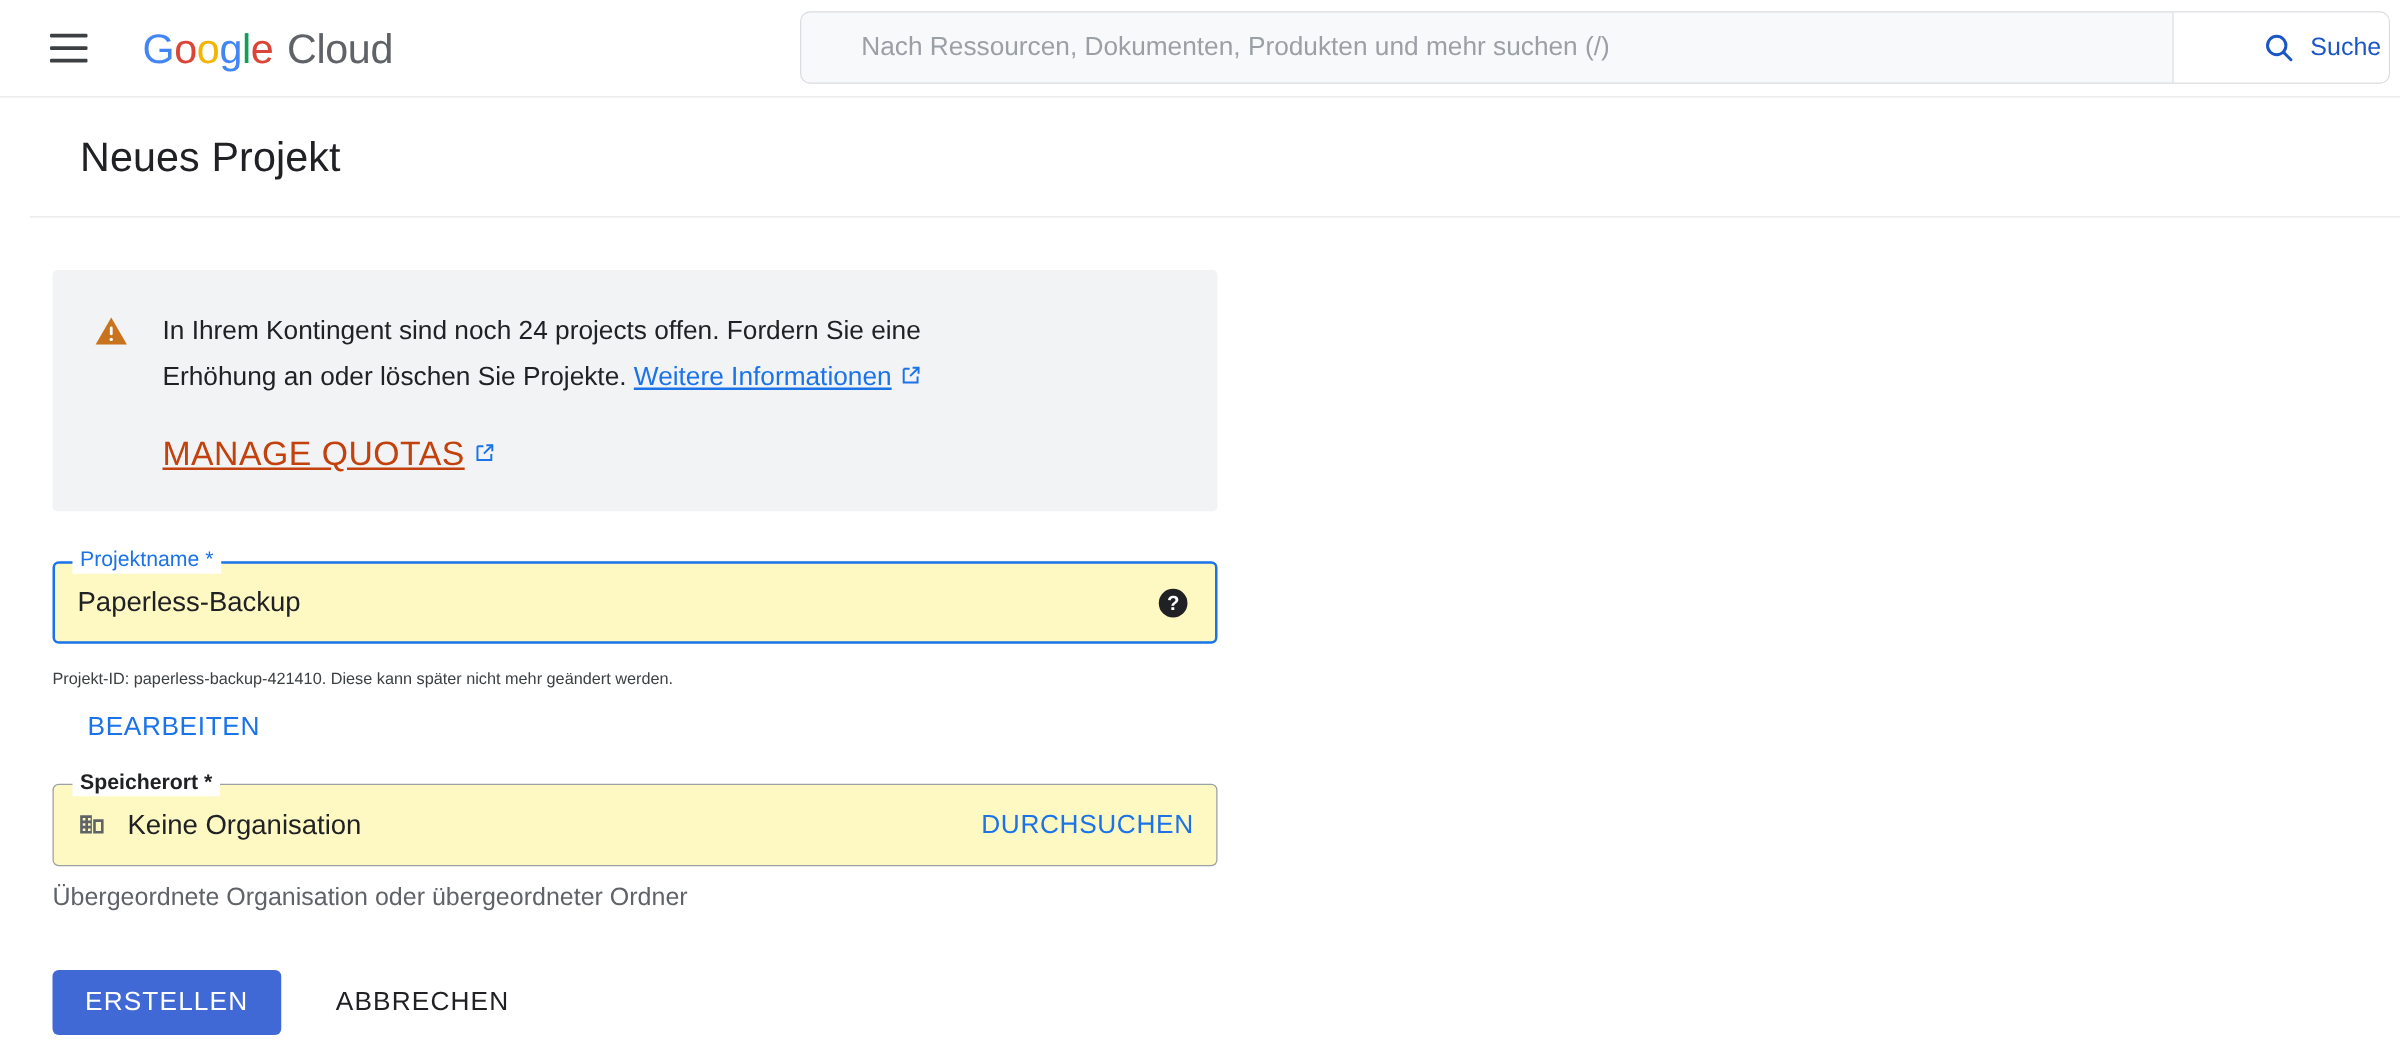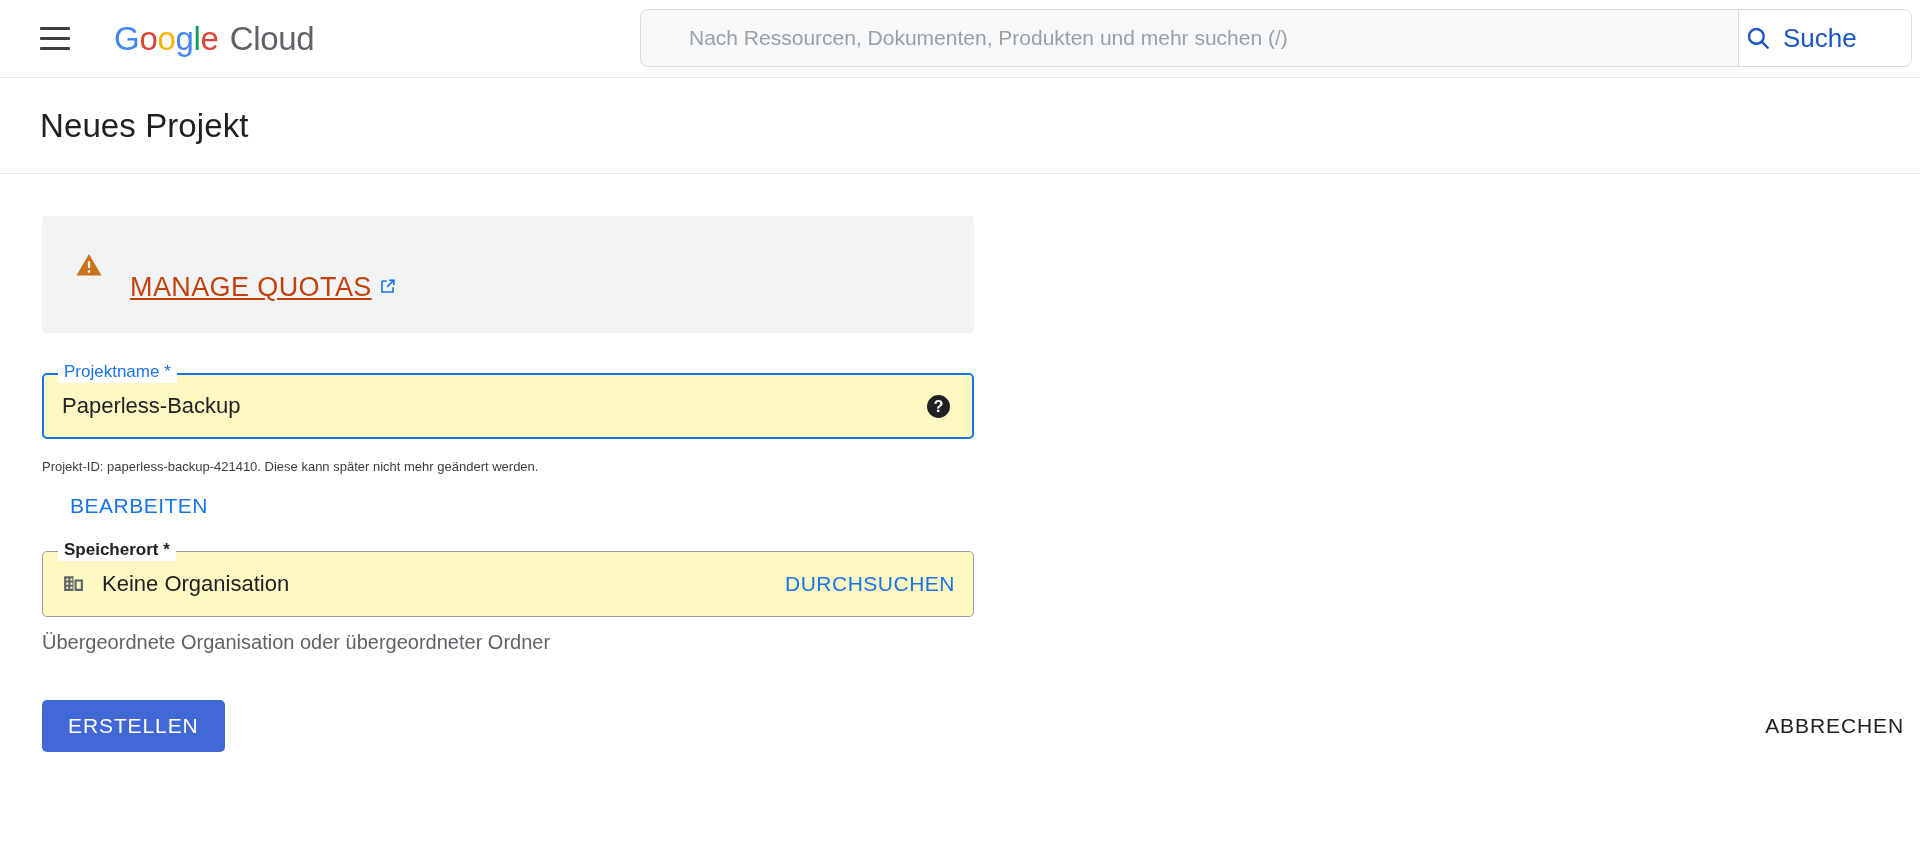--- a/index.html
+++ b/index.html
@@ -84,36 +84,37 @@
     margin: 0;
     flex: 0 0 1px;
   }
   .search-btn {
     flex: 0 0 auto;
     width: 172px;
     background: #fff;
     border: none;
     display: flex;
     align-items: center;
-    justify-content: flex-start;
+    justify-content: flex-end;
     gap: 12px;
     cursor: pointer;
     font-family: inherit;
-    font-size: 26px;
+    font-size: 20px;
     color: #1a56c4;
   }
   .search-btn svg { display: block; }
 
   
   .page-header {
     height: 96px;
     display: flex;
     align-items: center;
     border-bottom: 1px solid #e4e6e8;
     background: #fff;
+    margin-left: 24px;
   }
   .page-title {
     margin-left: 40px;
     font-size: 33px;
     color: #202124;
     font-weight: 400;
     letter-spacing: 0.1px;
   }
 
   
@@ -253,23 +254,22 @@
     cursor: pointer;
     background: none;
     border: none;
     font-family: inherit;
   }
 
   
   .actions {
     display: flex;
     align-items: center;
-    gap: 12px;
+    gap: 28px;
     margin-top: 46px;
-    justify-content: space-between;
   }
   .btn-primary {
     background: #4169d6;
     color: #ffffff;
     border: none;
     border-radius: 5px;
     height: 52px;
     padding: 0 26px;
     font-size: 21px;
     letter-spacing: 0.9px;
@@ -333,20 +333,29 @@
   
   <div class="banner">
     <div class="banner-icon">
       <svg width="30" height="30" viewBox="0 0 24 24">
         <path d="M12 3.2 L22 20.4 L2 20.4 Z" fill="#c9731f"></path>
         <rect x="11.1" y="9" width="1.8" height="5.6" rx="0.9" fill="#ffffff"></rect>
         <circle cx="12" cy="17.2" r="1.05" fill="#ffffff"></circle>
       </svg>
     </div>
     <div class="banner-body">
+      <div class="banner-text">
+        <span>In Ihrem Kontingent sind noch 24 projects offen. Fordern Sie eine Erhöhung an oder löschen Sie Projekte. </span><span class="link-blue"><span>Weitere Informationen</span></span><span class="ext-icon">
+          <svg width="19" height="19" viewBox="0 0 24 24" fill="none" stroke="#1a73e8" stroke-width="2">
+            <path d="M5 5 h6 M5 5 v14 h14 v-6"></path>
+            <path d="M14 4 h6 v6"></path>
+            <path d="M20 4 L11.5 12.5"></path>
+          </svg>
+        </span>
+      </div>
       <div class="banner-action">
         <span>MANAGE QUOTAS</span>
         <span class="ext-icon">
           <svg width="19" height="19" viewBox="0 0 24 24" fill="none" stroke="#1a73e8" stroke-width="2">
             <path d="M5 5 h6 M5 5 v14 h14 v-6"></path>
             <path d="M14 4 h6 v6"></path>
             <path d="M20 4 L11.5 12.5"></path>
           </svg>
         </span>
       </div>

